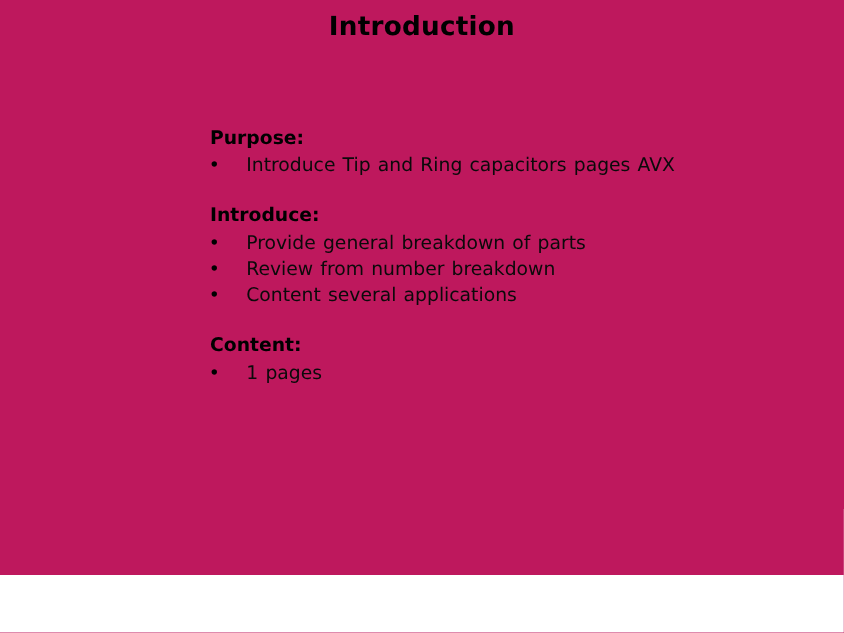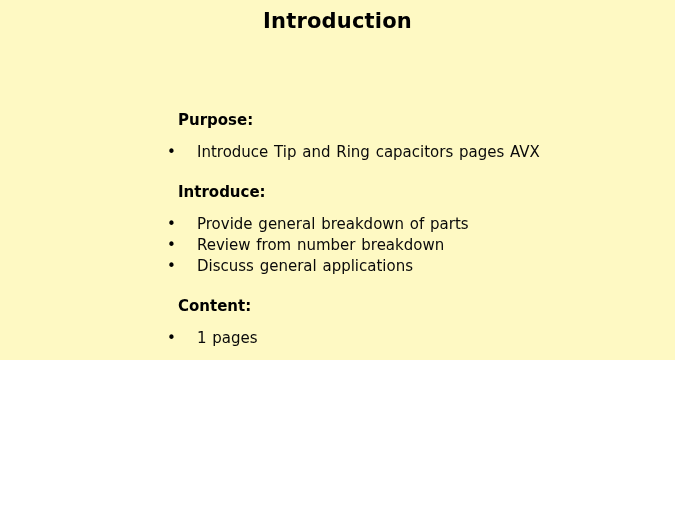--- a/index.html
+++ b/index.html
@@ -10,22 +10,22 @@
     width: 675px;
     height: 506px;
     background: #ffffff;
     font-family: "DejaVu Sans", sans-serif;
     color: #000000;
     overflow: hidden;
   }
   .slide {
     position: relative;
     width: 675px;
-    height: 360px;
-    background: #fef9c3;
+    height: 460px;
+    background: #be185d;
   }
   .slide-title {
     position: absolute;
     top: 9px;
     left: 0;
     width: 675px;
     text-align: center;
     font-size: 21px;
     font-weight: bold;
     letter-spacing: 0.2px;
@@ -41,21 +41,21 @@
     margin: 0;
   }
   .section + .section {
     margin-top: 19px;
   }
   .section-heading {
     font-size: 15px;
     font-weight: bold;
     line-height: 20px;
     color: #000000;
-    margin: 12px;
+    margin: 2px;
   }
   .bullet-list {
     list-style: none;
     margin: 0;
     padding: 0;
   }
   .bullet-item {
     position: relative;
     padding-left: 31px;
     font-size: 15px;
@@ -101,21 +101,21 @@
         <li class="bullet-item">
           <span class="bullet-marker">•</span>
           <span class="bullet-text">Provide general breakdown of parts</span>
         </li>
         <li class="bullet-item">
           <span class="bullet-marker">•</span>
           <span class="bullet-text">Review from number breakdown</span>
         </li>
         <li class="bullet-item">
           <span class="bullet-marker">•</span>
-          <span class="bullet-text">Discuss general applications</span>
+          <span class="bullet-text">Content several applications</span>
         </li>
       </ul>
     </div>
 
     <div class="section">
       <div class="section-heading">Content:</div>
       <ul class="bullet-list">
         <li class="bullet-item">
           <span class="bullet-marker">•</span>
           <span class="bullet-text">1 pages</span>

